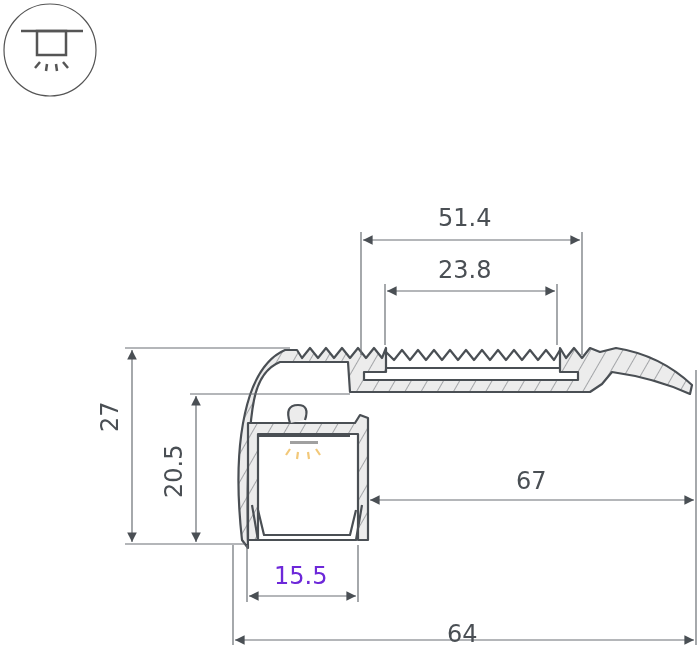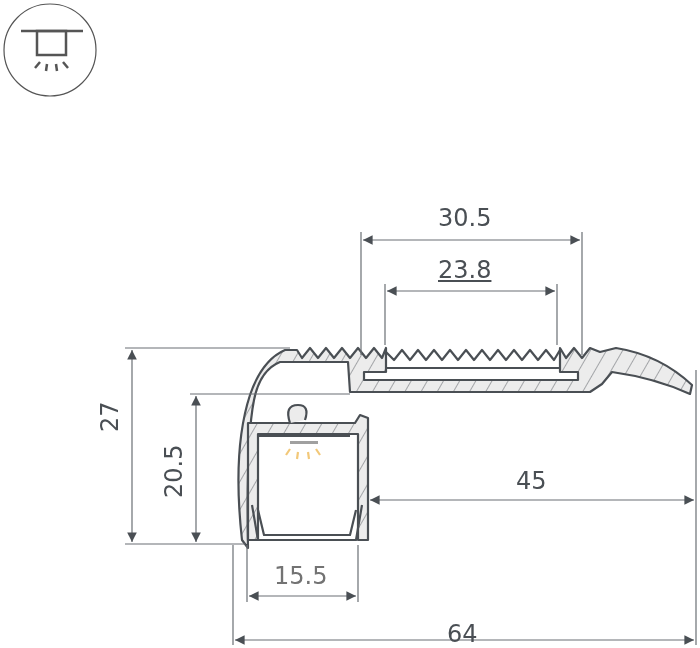--- a/index.html
+++ b/index.html
@@ -87,19 +87,19 @@
 
     <line x1="247" y1="545" x2="247" y2="602"></line>
     <line x1="358" y1="545" x2="358" y2="602"></line>
     <line x1="249" y1="596" x2="356" y2="596" marker-start="url(#arr)" marker-end="url(#arr)"></line>
 
     <line x1="233" y1="545" x2="233" y2="645"></line>
     <line x1="235" y1="640" x2="694" y2="640" marker-start="url(#arr)" marker-end="url(#arr)"></line>
   </g>
 </svg>
 
-<div style="position:absolute;left:438px;top:204px;font-size:24px;color:#4a4f54;font-family:'DejaVu Sans',sans-serif;">30.5</div>
-<div style="position:absolute;left:438px;top:256px;font-size:24px;color:#4a4f54;font-family:'DejaVu Sans',sans-serif;text-decoration:underline;">23.8</div>
+<div style="position:absolute;left:438px;top:204px;font-size:24px;color:#4a4f54;font-family:'DejaVu Sans',sans-serif;">51.4</div>
+<div style="position:absolute;left:438px;top:256px;font-size:24px;color:#4a4f54;font-family:'DejaVu Sans',sans-serif;">23.8</div>
 <div style="position:absolute;left:96px;top:432px;font-size:24px;color:#4a4f54;transform:rotate(-90deg);transform-origin:left top;font-family:'DejaVu Sans',sans-serif;">27</div>
 <div style="position:absolute;left:160px;top:498px;font-size:24px;color:#4a4f54;transform:rotate(-90deg);transform-origin:left top;font-family:'DejaVu Sans',sans-serif;">20.5</div>
-<div style="position:absolute;left:516px;top:467px;font-size:24px;color:#4a4f54;font-family:'DejaVu Sans',sans-serif;">45</div>
-<div style="position:absolute;left:274px;top:562px;font-size:24px;color:#737373;font-family:'DejaVu Sans',sans-serif;">15.5</div>
+<div style="position:absolute;left:516px;top:467px;font-size:24px;color:#4a4f54;font-family:'DejaVu Sans',sans-serif;">67</div>
+<div style="position:absolute;left:274px;top:562px;font-size:24px;color:#6d28d9;font-family:'DejaVu Sans',sans-serif;">15.5</div>
 <div style="position:absolute;left:447px;top:608px;font-size:24px;color:#4a4f54;font-family:'DejaVu Sans',sans-serif;margin-top:12px;">64</div>
 
 </body></html>

